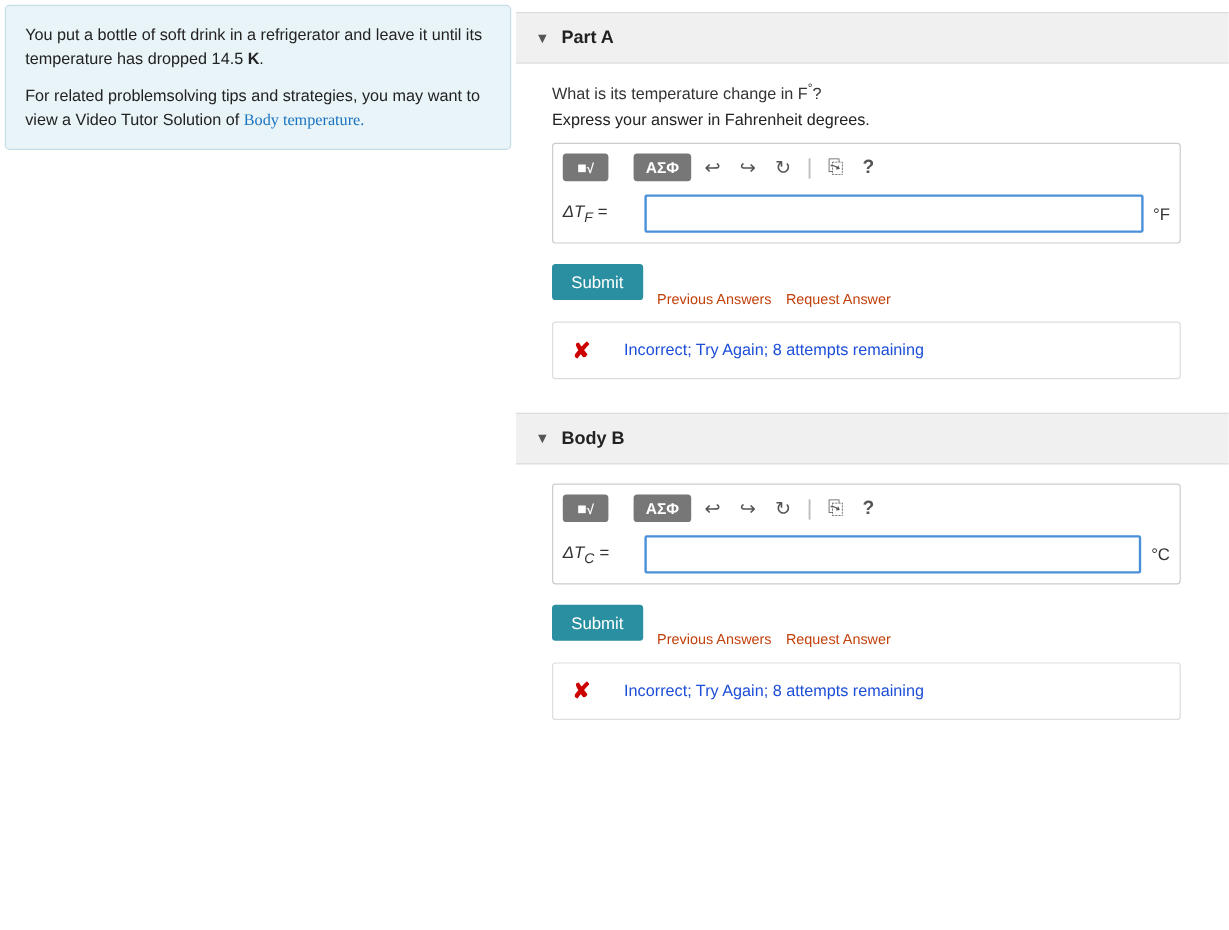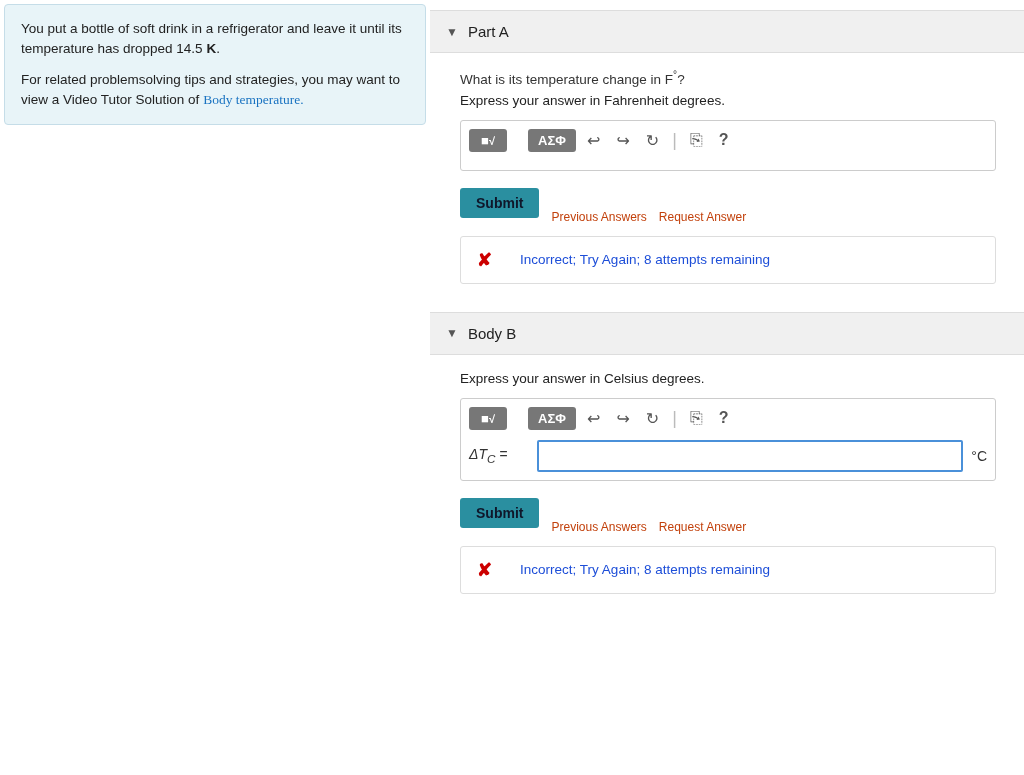--- a/index.html
+++ b/index.html
@@ -56,27 +56,27 @@
       border-top: 1px solid #ddd;
       border-bottom: 1px solid #ddd;
     }
     .chevron {
       color: #555;
       font-size: 12px;
       cursor: pointer;
       user-select: none;
     }
     .part-title {
-      font-weight: normal;
+      font-weight: bold;
       font-size: 15px;
       color: #222;
     }
 
     .part-body {
-      padding: 16px 28px 20px 30px;
+      padding: 16px 40px 20px 30px;
     }
 
     .question-text {
       font-size: 13.5px;
       color: #333;
       margin-bottom: 6px;
     }
     .express-text {
       font-size: 13.5px;
       font-weight: normal;
@@ -155,27 +155,27 @@
 
     
     .action-row {
       display: flex;
       align-items: center;
       gap: 12px;
       margin-top: 12px;
     }
     .submit-btn {
       background: #2a8fa0;
-      color: #0f172a;
+      color: #ffffff;
       border: none;
       border-radius: 3px;
       padding: 7px 16px;
       font-size: 14px;
       cursor: pointer;
-      font-weight: bold;
+      font-weight: normal;
     }
     .link-btn {
       color: #c2410c;
       background: none;
       border: none;
       cursor: pointer;
       font-size: 12px;
       text-decoration: none;
       padding: 0;
       margin-top: 27px;
@@ -249,20 +249,27 @@
           <button class="toolbar-btn wide">
             <span>ΑΣΦ</span>
           </button>
           <button class="toolbar-icon-btn" title="Undo">↩</button>
           <button class="toolbar-icon-btn" title="Redo">↪</button>
           <button class="toolbar-icon-btn" title="Reset">↻</button>
           <span class="toolbar-sep">|</span>
           <button class="toolbar-icon-btn" title="Keyboard">⎘</button>
           <button class="toolbar-icon-btn" title="Help" style="font-weight:bold">?</button>
         </div>
+        <div class="equation-row">
+          <span class="equation-label delta-label">
+            Δ<i>T</i><sub>F</sub> =
+          </span>
+          <input type="text" class="equation-input" value="" style="">
+          <span class="equation-unit">°F</span>
+        </div>
       </div>
 
       <div class="action-row">
         <button class="submit-btn">Submit</button>
         <a href="#" class="link-btn">Previous Answers</a>
         <a href="#" class="link-btn">Request Answer</a>
       </div>
 
       <div class="error-box">
         <span class="error-x">✘</span>
@@ -270,21 +277,20 @@
       </div>
     </div>
   </div>
 
   <div class="part-section">
     <div class="part-header">
       <span class="chevron">▼</span>
       <span class="part-title">Body B</span>
     </div>
     <div class="part-body">
-      <div class="express-text">Express your answer in Celsius degrees.</div>
 
       <div class="math-input-container">
         <div class="math-toolbar">
           <button class="toolbar-btn">
             <span>■<span style="font-size:11px">√</span></span>
           </button>
           <button class="toolbar-btn wide">
             <span>ΑΣΦ</span>
           </button>
           <button class="toolbar-icon-btn" title="Undo">↩</button>

